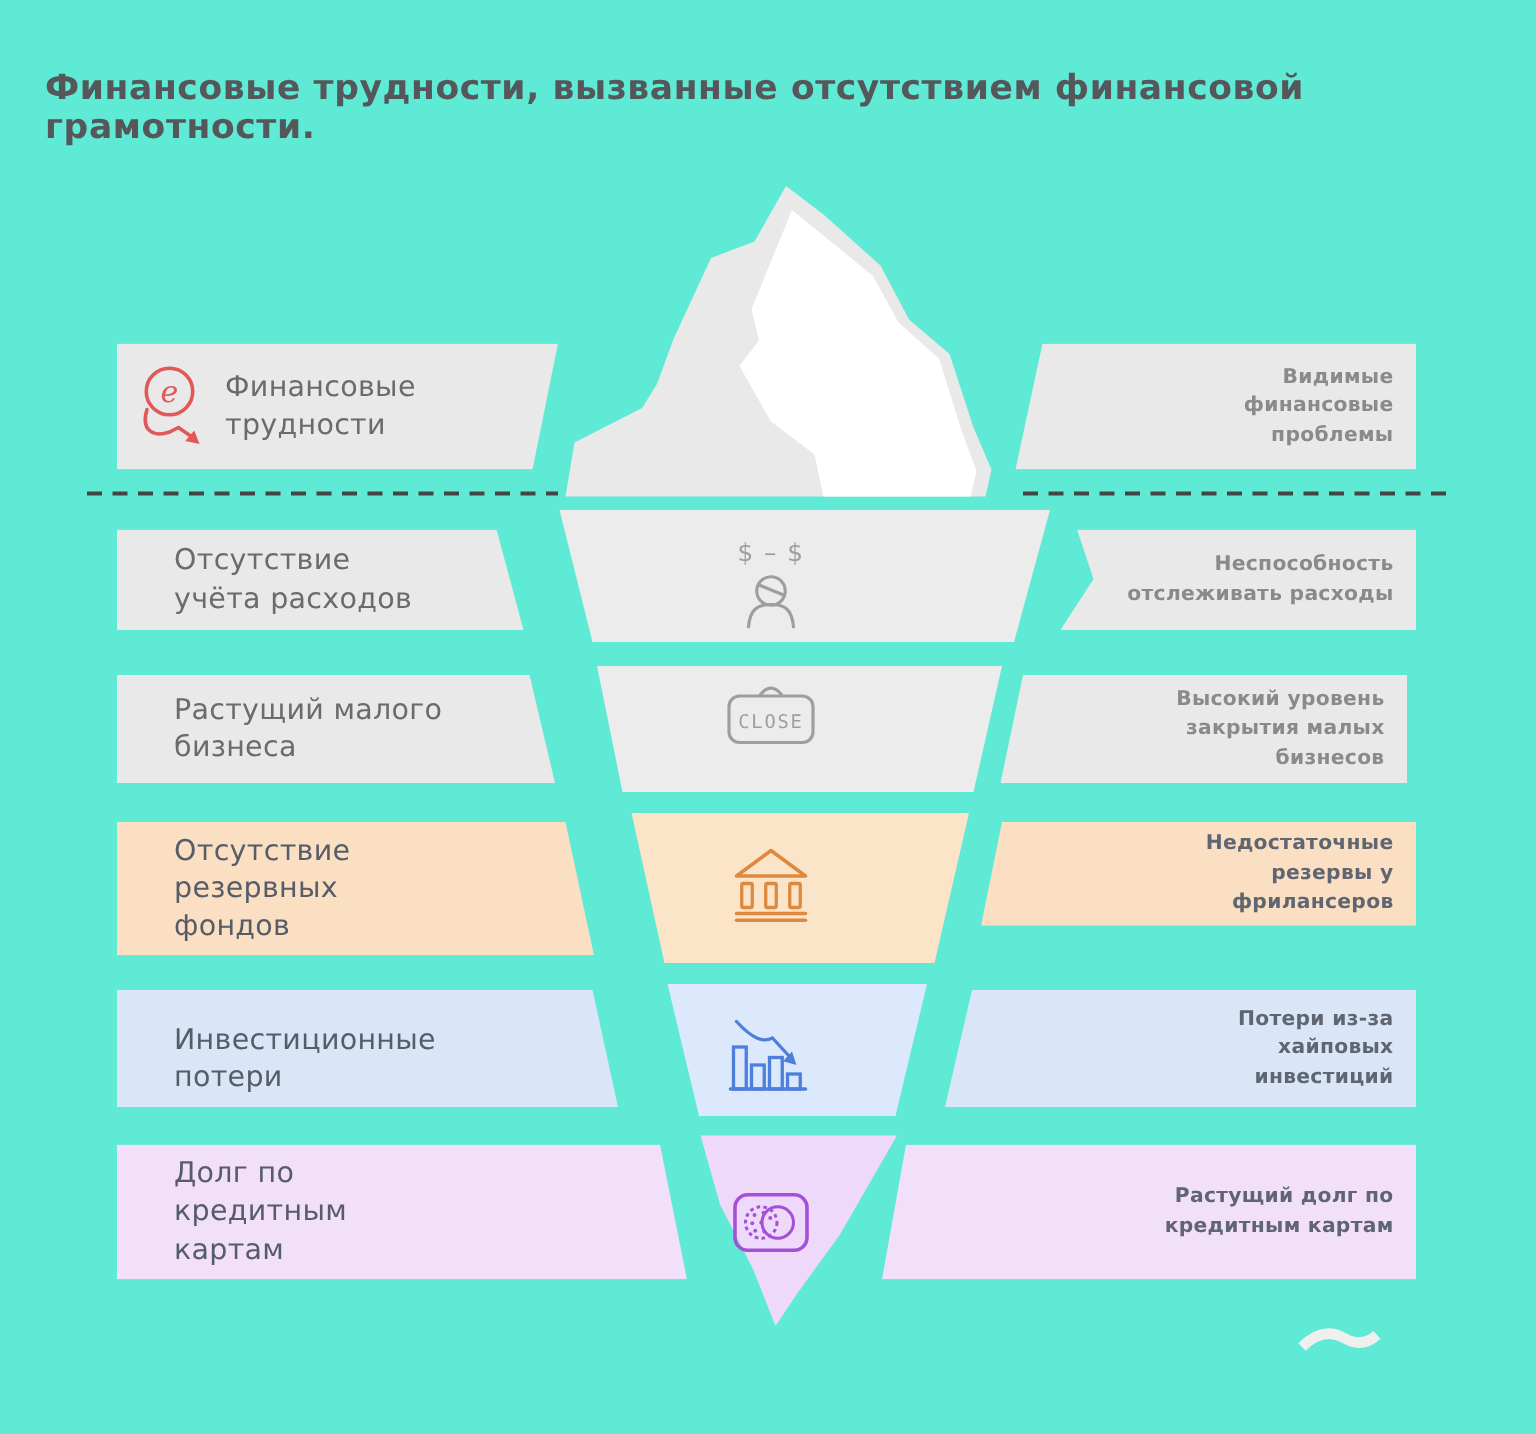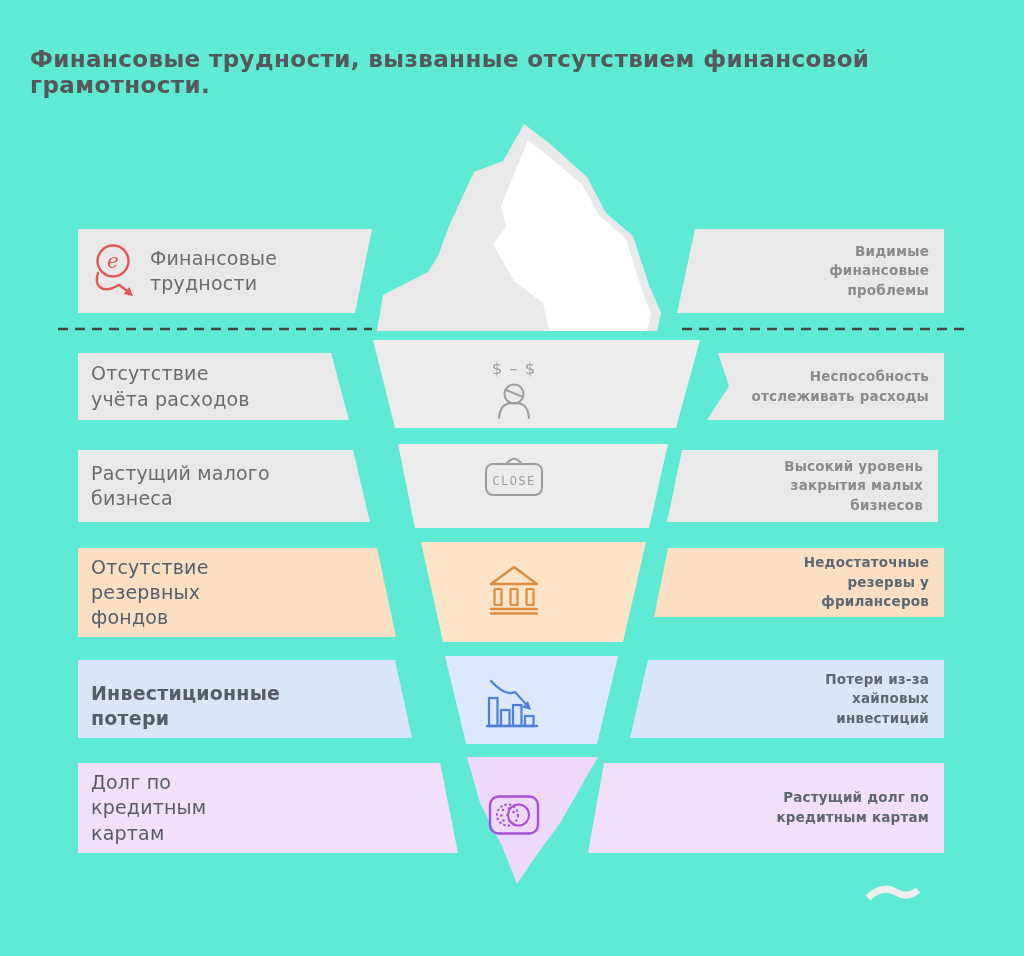--- a/index.html
+++ b/index.html
@@ -4,34 +4,34 @@
 <style>
   html,body{margin:0;padding:0;background:#fff;}
   #canvas{position:relative;width:1024px;height:956px;background:#5eead4;overflow:hidden;
           font-family:"DejaVu Sans","Liberation Sans",sans-serif;}
   .title{position:absolute;left:30px;top:46px;width:975px;font-size:23px;font-weight:700;
          color:#55575a;letter-spacing:.4px;}
   svg.bg{position:absolute;left:0;top:0;z-index:0;}
   .block{position:absolute;z-index:1;display:flex;align-items:center;}
   .block.leftb{justify-content:flex-start;}
   .block.rightb{justify-content:flex-end;font-weight:bold;}
-  .ltext{white-space:pre-line;font-size:19px;line-height:1.32;color:#6b6b6b;padding-left:13px;letter-spacing:.2px;}
+  .ltext{white-space:pre-line;font-size:19px;line-height:1.32;color:#6b6b6b;padding-left:38px;letter-spacing:.2px;}
   .rtext{white-space:pre-line;font-size:13.5px;line-height:1.45;color:#8a8a8a;text-align:right;padding-right:15px;letter-spacing:.2px;}
   .theme-gray{background:#e9e9e9;}
   .theme-orange{background:#fadfc2;}
   .theme-blue{background:#d9e6f8;}
   .theme-purple{background:#f2e0fa;}
   .theme-orange .ltext,.theme-blue .ltext,.theme-purple .ltext{color:#575d68;}
   .theme-orange .rtext,.theme-blue .rtext,.theme-purple .rtext{color:#5f6672;}
   
   .l1{left:78px;top:229px;width:294px;height:84px;clip-path:polygon(0 0,294px 0,277px 84px,0 84px);}
   .l2{left:78px;top:353px;width:271px;height:67px;clip-path:polygon(0 0,253px 0,271px 67px,0 67px);}
   .l3{left:78px;top:450px;width:292px;height:72px;clip-path:polygon(0 0,275px 0,292px 72px,0 72px);}
   .l4{left:78px;top:548px;width:318px;height:89px;clip-path:polygon(0 0,299px 0,318px 89px,0 89px);}
-  .l5{left:78px;top:660px;width:334px;height:92px;clip-path:polygon(0 0,317px 0,334px 78px,0 78px);font-weight:bold;}
+  .l5{left:78px;top:660px;width:334px;height:92px;clip-path:polygon(0 0,317px 0,334px 78px,0 78px);}
   .l6{left:78px;top:763px;width:380px;height:90px;clip-path:polygon(0 0,362px 0,380px 90px,0 90px);}
   .l1 .ltext{padding-left:72px;}
   
   .r1{left:677px;top:229px;width:267px;height:84px;clip-path:polygon(18px 0,267px 0,267px 84px,0 84px);}
   .r2{left:700px;top:353px;width:244px;height:67px;clip-path:polygon(18px 0,244px 0,244px 67px,7px 67px,29px 33px);}
   .r3{left:667px;top:450px;width:271px;height:72px;clip-path:polygon(15px 0,271px 0,271px 72px,0 72px);}
   .r4{left:650px;top:548px;width:294px;height:69px;clip-path:polygon(18px 0,294px 0,294px 89px,0 89px);}
   .r5{left:630px;top:660px;width:314px;height:78px;clip-path:polygon(18px 0,314px 0,314px 78px,0 78px);}
   .r6{left:588px;top:763px;width:356px;height:90px;clip-path:polygon(16px 0,356px 0,356px 90px,0 90px);}
   .icon{position:absolute;z-index:2;}

